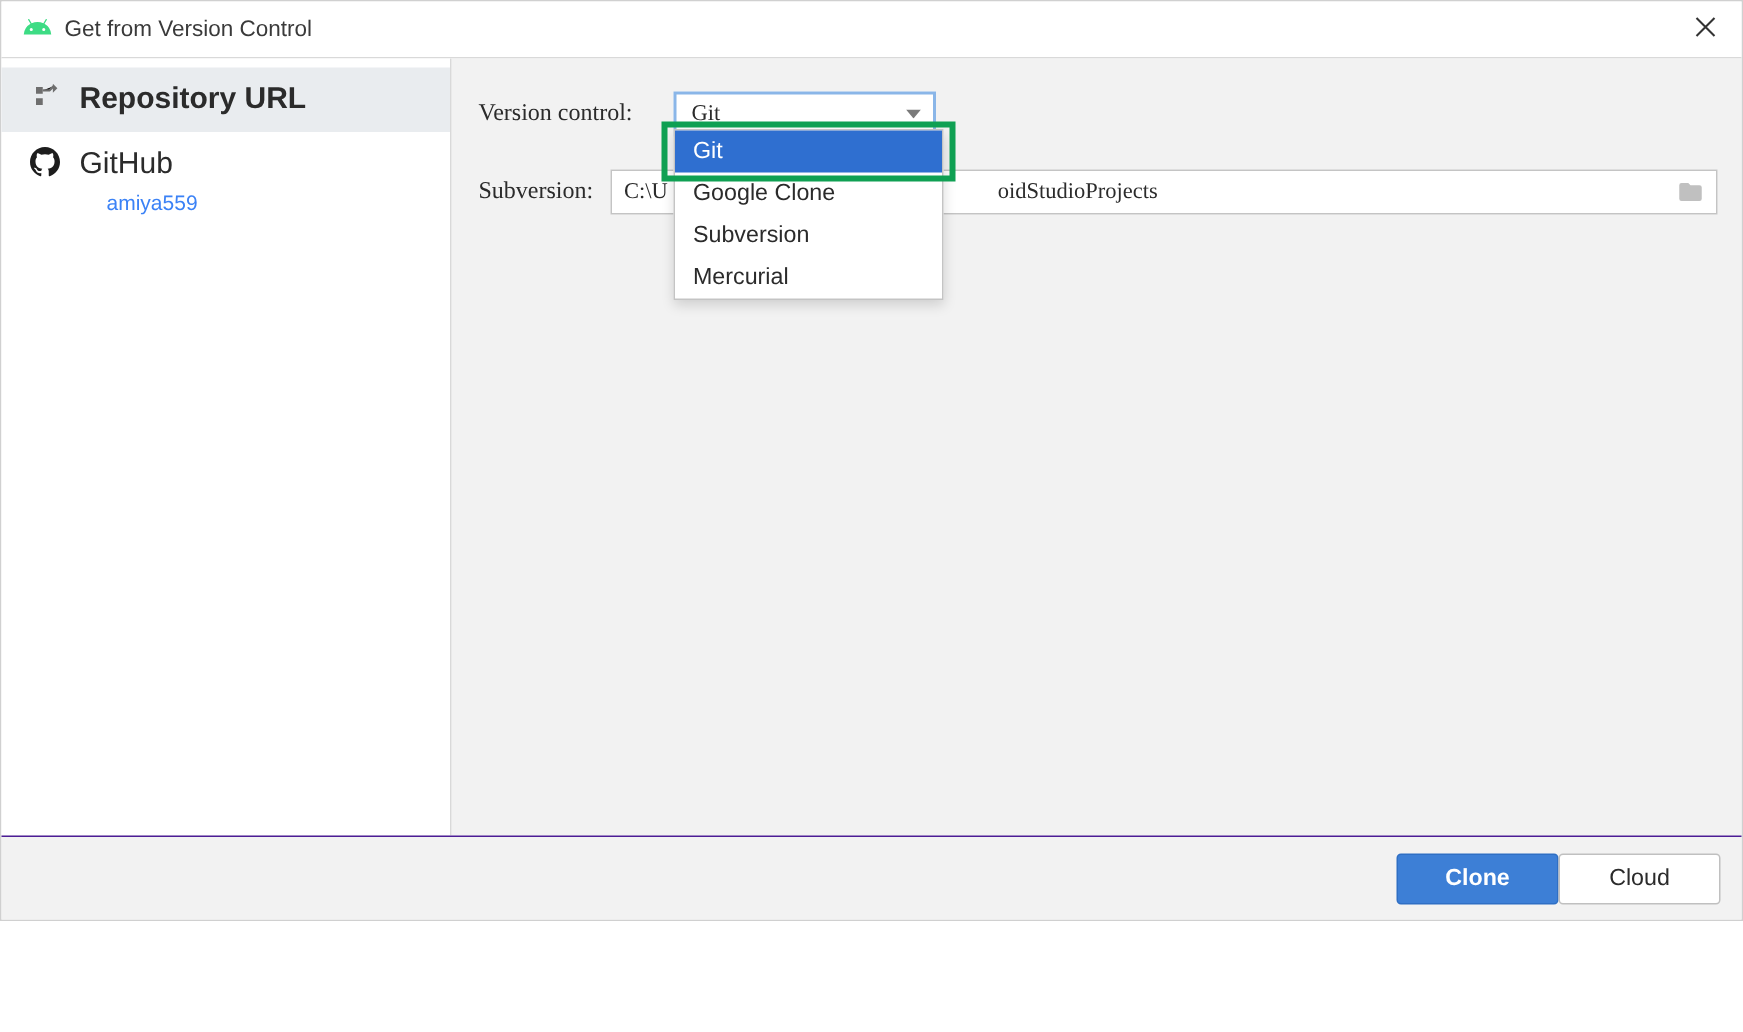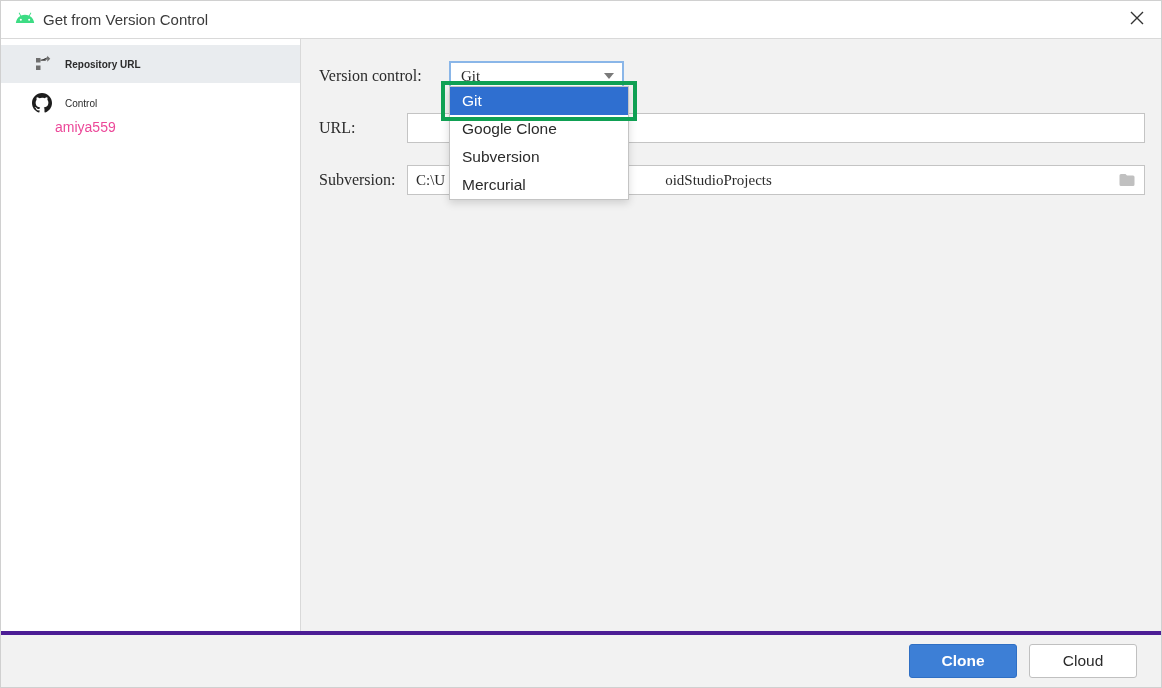--- a/index.html
+++ b/index.html
@@ -4,21 +4,21 @@
   <style>
     * { box-sizing: border-box; margin:0; padding:0; }
     html, body { height:100%; width:100%; }
     body {
       font-family: "Segoe UI", Arial, sans-serif;
       font-size: 15px;
       color:#2b2b2b;
       background:#ffffff;
     }
     .window {
-      width:1162px; height:688px;
+      width:1162px; height:614px;
       position:relative;
       display:flex; flex-direction:column;
       border:1px solid #d0d0d0;
     }
 
     
     .titlebar {
       height:38px;
       display:flex; align-items:center;
       padding:0 10px 0 14px;
@@ -38,33 +38,33 @@
       display:flex; flex-direction:row;
       background:#f2f2f2;
     }
     .sidebar {
       width:300px;
       background:#ffffff;
       border-right:1px solid #d9d9d9;
       padding-top:6px;
     }
     .side-item {
-      display:flex; align-items:center;
-      padding:10px 28px;
-      cursor:pointer;
-      font-size:10px;
+      display:flex; align-items:flex-start;
+      padding:10px 16px;
+      cursor:pointer;
+      font-size:20px;
     }
     .side-item.active {
       background:#e9ecef;
       font-weight:700;
     }
     .side-item .icon-slot { width:26px; display:flex; align-items:center; justify-content:center; margin-right:10px; }
     .side-sub {
-      padding-left:54px;
-      font-size:14px; color:#ec4899;
+      padding-left:70px;
+      font-size:14px; color:#3b82f6;
       margin-top:-4px; margin-bottom:8px;
     }
 
     .content {
       flex:1 1 auto;
       padding:22px 16px 0 18px;
       position:relative;
     }
     .row { display:flex; align-items:center; margin-bottom:22px;font-family:Liberation Serif, serif; }
     .row .lbl { width:130px; font-size:16px; color:#2b2b2b; }
@@ -125,25 +125,25 @@
     .green-highlight {
       position:absolute;
       border:4px solid #0fa053;
       pointer-events:none;
       z-index:20;
     }
 
     
     .bottombar {
       height:56px;
-      border-top:4px solid #4c1d95;
+      border-top:1px solid #4c1d95;
       background:#f2f2f2;
       display:flex; align-items:center; justify-content:flex-end;
-      padding:0 24px;
-      gap:12px;
+      padding:0 14px;
+      gap:0;
     }
     .btn {
       min-width:108px; height:34px;
       border:1px solid #c0c0c0;
       background:#ffffff;
       font-size:15.5px;
       display:flex; align-items:center; justify-content:center;
       cursor:pointer;
       border-radius:3px;
     }
@@ -189,46 +189,40 @@
         </span>
         <span>Repository URL</span>
       </div>
 
       <div class="side-item">
         <span class="icon-slot">
           <svg width="20" height="20" viewBox="0 0 16 16">
               <path fill="#1d1d1d" d="M8 0C3.58 0 0 3.58 0 8c0 3.54 2.29 6.53 5.47 7.59.4.07.55-.17.55-.38v-1.34c-2.23.48-2.7-1.07-2.7-1.07-.36-.93-.89-1.18-.89-1.18-.73-.5.05-.49.05-.49.8.06 1.23.83 1.23.83.72 1.23 1.88.87 2.34.67.07-.52.28-.87.51-1.07-1.78-.2-3.64-.89-3.64-3.95 0-.87.31-1.59.82-2.15-.08-.2-.36-1.01.08-2.12 0 0 .67-.21 2.2.82A7.6 7.6 0 018 3.87c.68 0 1.36.09 2 .27 1.53-1.04 2.2-.82 2.2-.82.44 1.1.16 1.92.08 2.12.51.56.82 1.27.82 2.15 0 3.07-1.87 3.75-3.65 3.95.29.25.54.73.54 1.48v2.19c0 .21.15.46.55.38C13.71 14.53 16 11.54 16 8c0-4.42-3.58-8-8-8z"></path>
             </svg>
         </span>
-        <span>Control</span>
+        <span>GitHub</span>
       </div>
       <div class="side-sub">amiya559</div>
 
     </div>
 
     <div class="content">
 
       <div class="row">
         <div class="lbl">Version control:</div>
         <div class="select-box">
           <span>Git</span>
           <span class="chevron">
             <svg width="10" height="6" viewBox="0 0 10 6">
                 <path fill="#7a7a7a" d="M0 0h10L5 6z"></path>
               </svg>
           </span>
         </div>
       </div>
 
-      <div class="row">
-        <div class="lbl" style="width:88px">URL:</div>
-        <div class="text-input">
-          <span></span>
-        </div>
-      </div>
 
       <div class="row">
         <div class="lbl" style="width:88px">Subversion:</div>
         <div class="dir-input-wrap">
           <div class="dir-input">
             <span>C:\U</span>
             <span style="display:inline-block;width:180px"></span>
             <span>oidStudioProjects</span>
             <span class="folder-icon">
               <svg width="18" height="18" viewBox="0 0 24 24">

